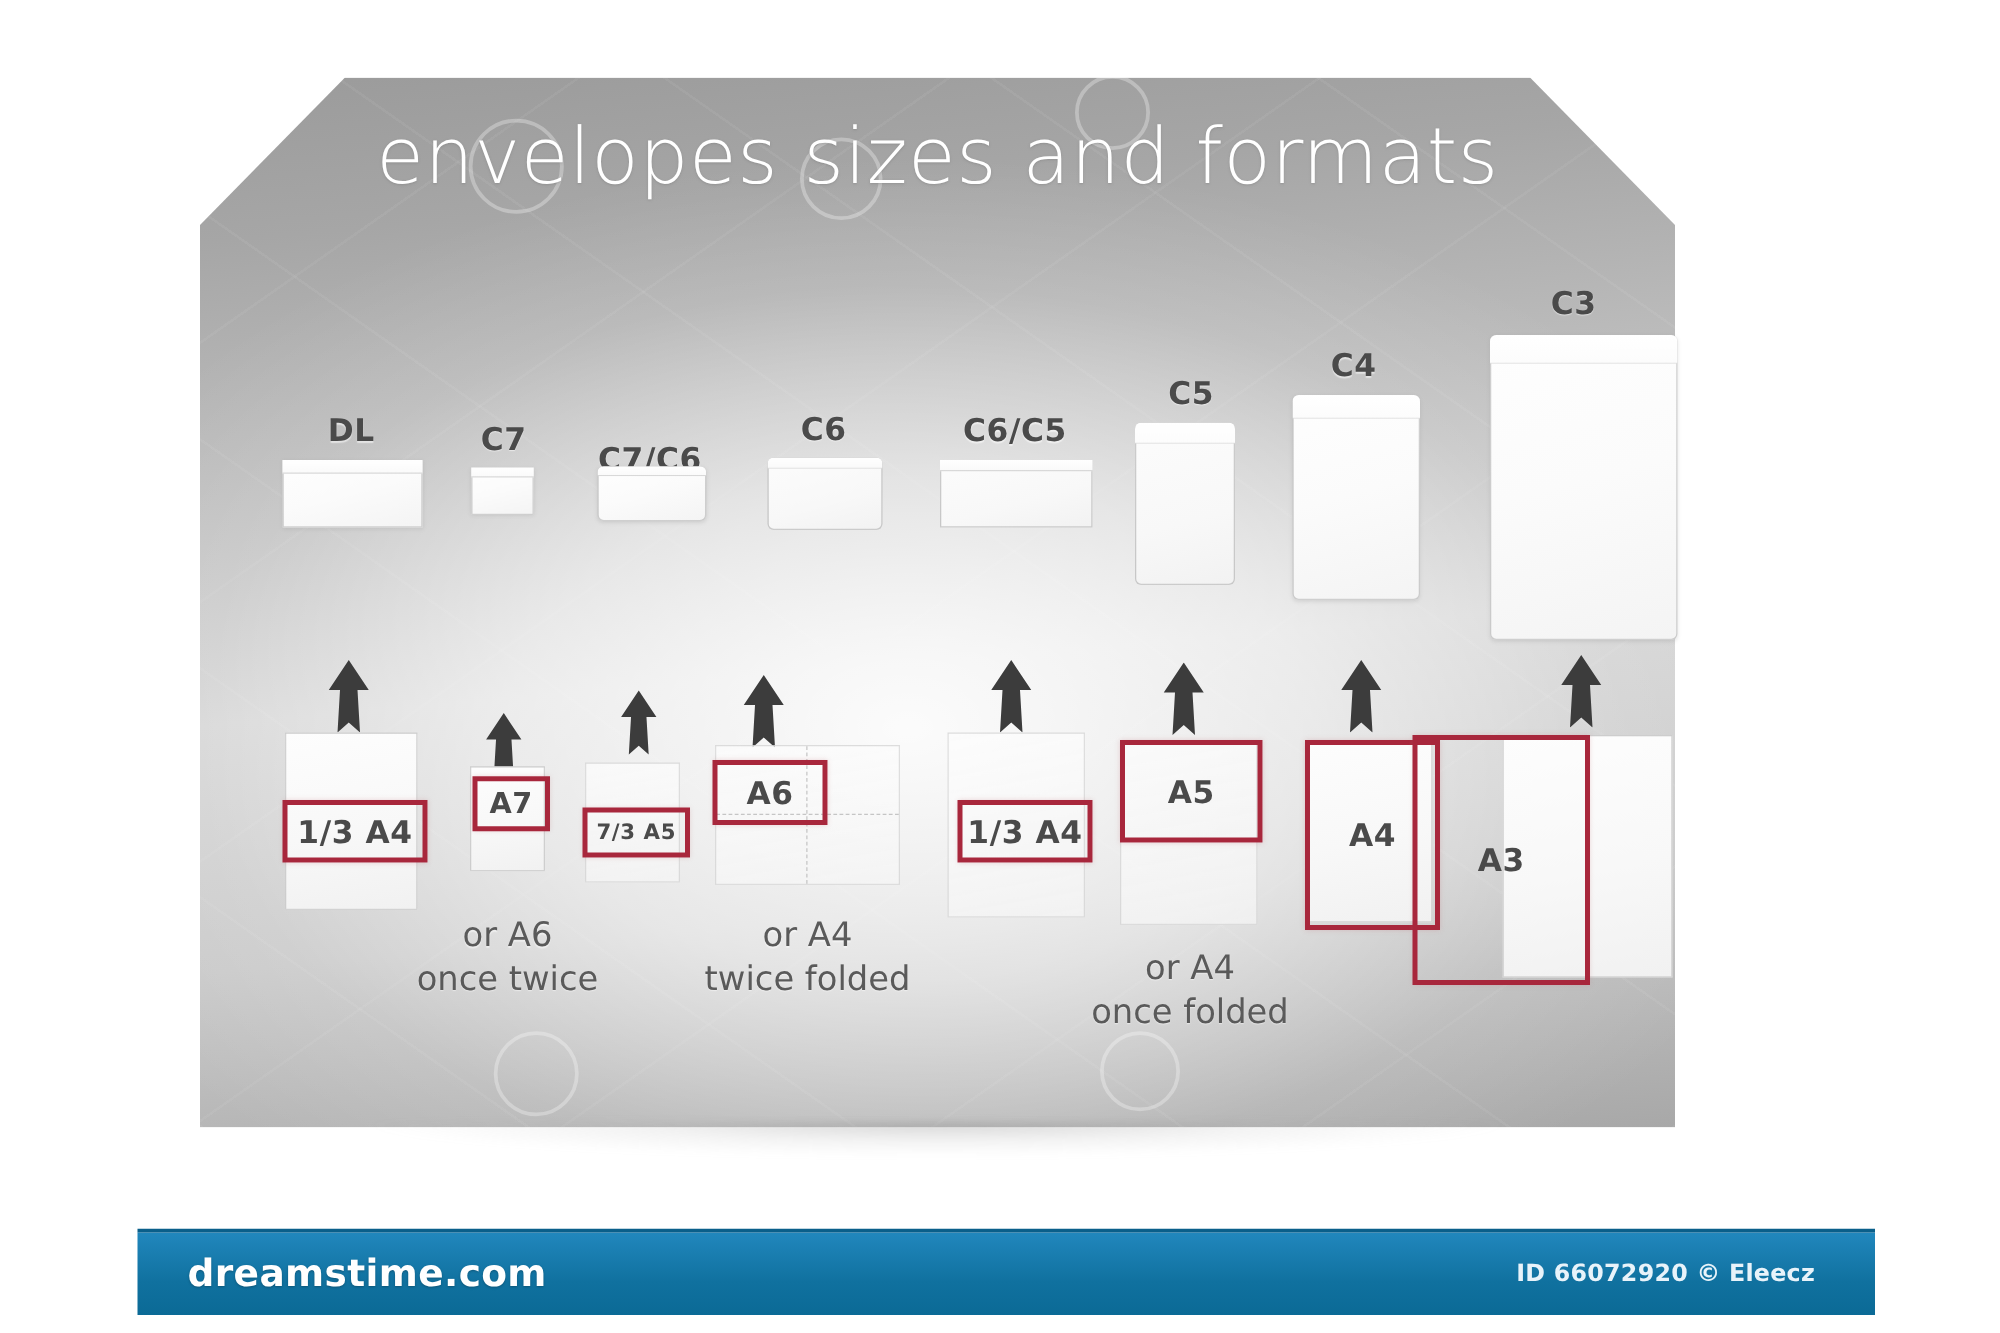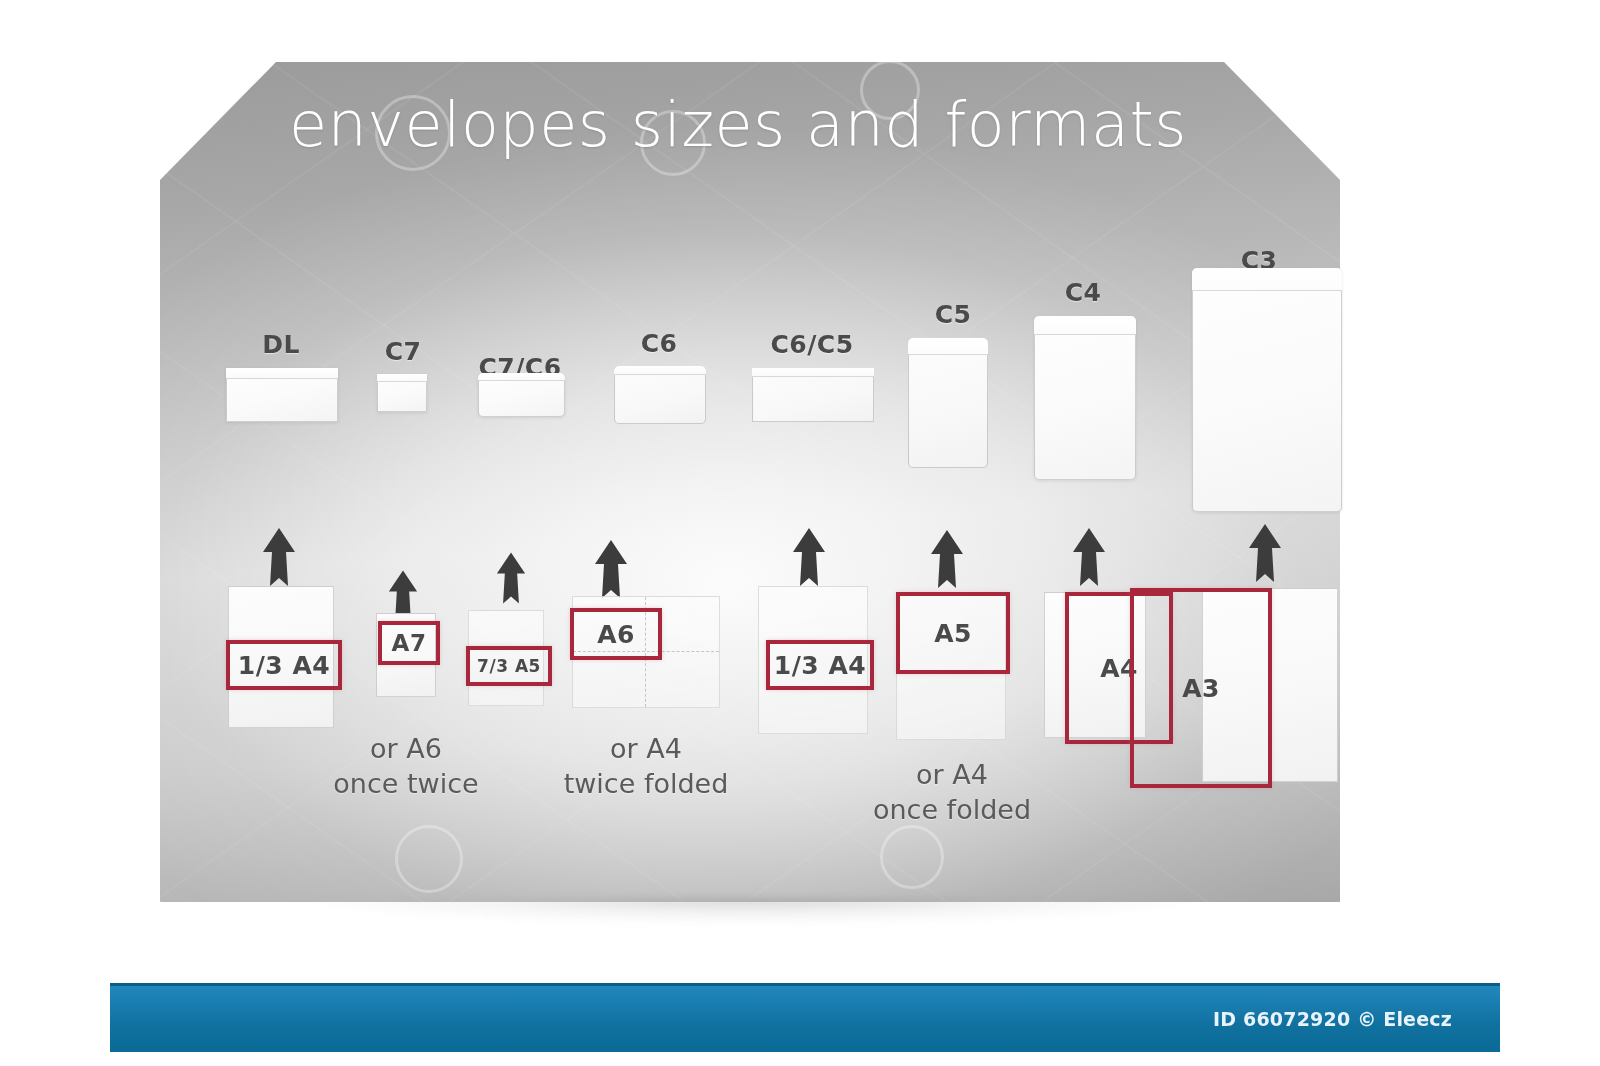--- a/index.html
+++ b/index.html
@@ -25,21 +25,21 @@
       repeating-linear-gradient(-35deg, rgba(255,255,255,0.05) 0 2px, rgba(255,255,255,0) 2px 170px);
   }
   #poster-shadow{
     position:absolute;left:175px;top:898px;width:1150px;height:34px;
     background:radial-gradient(ellipse 50% 100% at 50% 0%, rgba(120,120,120,0.30) 0%, rgba(160,160,160,0.12) 45%, rgba(255,255,255,0) 80%);
     filter:blur(3px);
   }
 
   
   #title{
-    position:absolute;left:148px;top:94px;width:1180px;
+    position:absolute;left:160px;top:94px;width:1180px;
     text-align:center;color:#ffffff;
     font-family:"DejaVu Sans","Liberation Sans",sans-serif;
     font-size:62px;font-weight:300;letter-spacing:.5px;line-height:1;
     text-shadow:0 1px 2px rgba(110,110,110,.35);
     white-space:nowrap;
   }
 
   
   .lab{
     position:absolute;color:#4a4a4a;font-size:25px;font-weight:700;
@@ -171,21 +171,21 @@
 <div class="lab" style="left:922px;top:300px;width:62px;">C5</div>
 <div class="env soft round" style="left:908px;top:338px;width:78px;height:128px;">
   <div class="bigflap" style="height:16px;border-radius:5px 5px 0 0;"></div>
 </div>
 
 <div class="lab" style="left:1052px;top:278px;width:62px;">C4</div>
 <div class="env round" style="left:1034px;top:316px;width:100px;height:162px;">
   <div class="bigflap" style="height:18px;border-radius:5px 5px 0 0;"></div>
 </div>
 
-<div class="lab" style="left:1228px;top:246px;width:62px;">C3</div>
+<div class="lab" style="left:1228px;top:228px;width:62px;">C3</div>
 <div class="env round" style="left:1192px;top:268px;width:148px;height:242px;">
   <div class="bigflap" style="height:22px;border-radius:5px 5px 0 0;"></div>
 </div>
 
 <div class="arrow" style="left:262px;top:528px;">
   <svg viewBox="0 0 34 58" xmlns="http://www.w3.org/2000/svg">
     <path d="M17 0 L33 24 L24 24 L26 58 L17 50 L8 58 L10 24 L1 24 Z" fill="#3c3c3c"></path>
   </svg>
 </div>
 <div class="arrow" style="left:388px;top:570px;width:30px;height:52px;">
@@ -257,24 +257,25 @@
 </div>
 
 <div class="sheet faint" style="left:896px;top:592px;width:108px;height:146px;"></div>
 <div class="redbox" style="left:896px;top:592px;width:106px;height:74px;">
   <span>A5</span>
 </div>
 <div class="note" style="left:862px;top:758px;width:180px;">or A4
 once folded</div>
 
 <div class="sheet" style="left:1044px;top:592px;width:100px;height:144px;"></div>
-<div class="redbox" style="left:1044px;top:592px;width:100px;height:144px;margin-left:21px;">
+<div class="redbox" style="left:1044px;top:592px;width:100px;height:144px;">
   <span>A4</span>
 </div>
 
 <div class="sheet" style="left:1202px;top:588px;width:134px;height:192px;"></div>
 <div class="redbox" style="left:1130px;top:588px;width:134px;height:192px;">
   <span>A3</span>
 </div>
 
 <div id="footer">
+  <div class="brand">dreamstime.com</div>
   <div class="credit">ID 66072920 © Eleecz</div>
 </div>
 
 </body></html>

